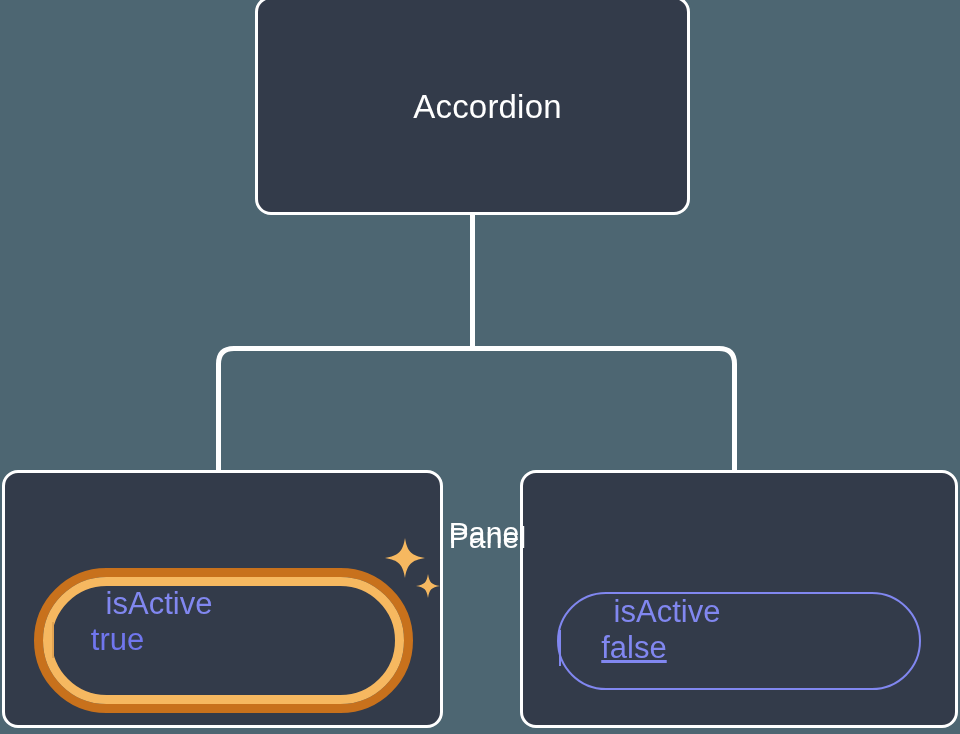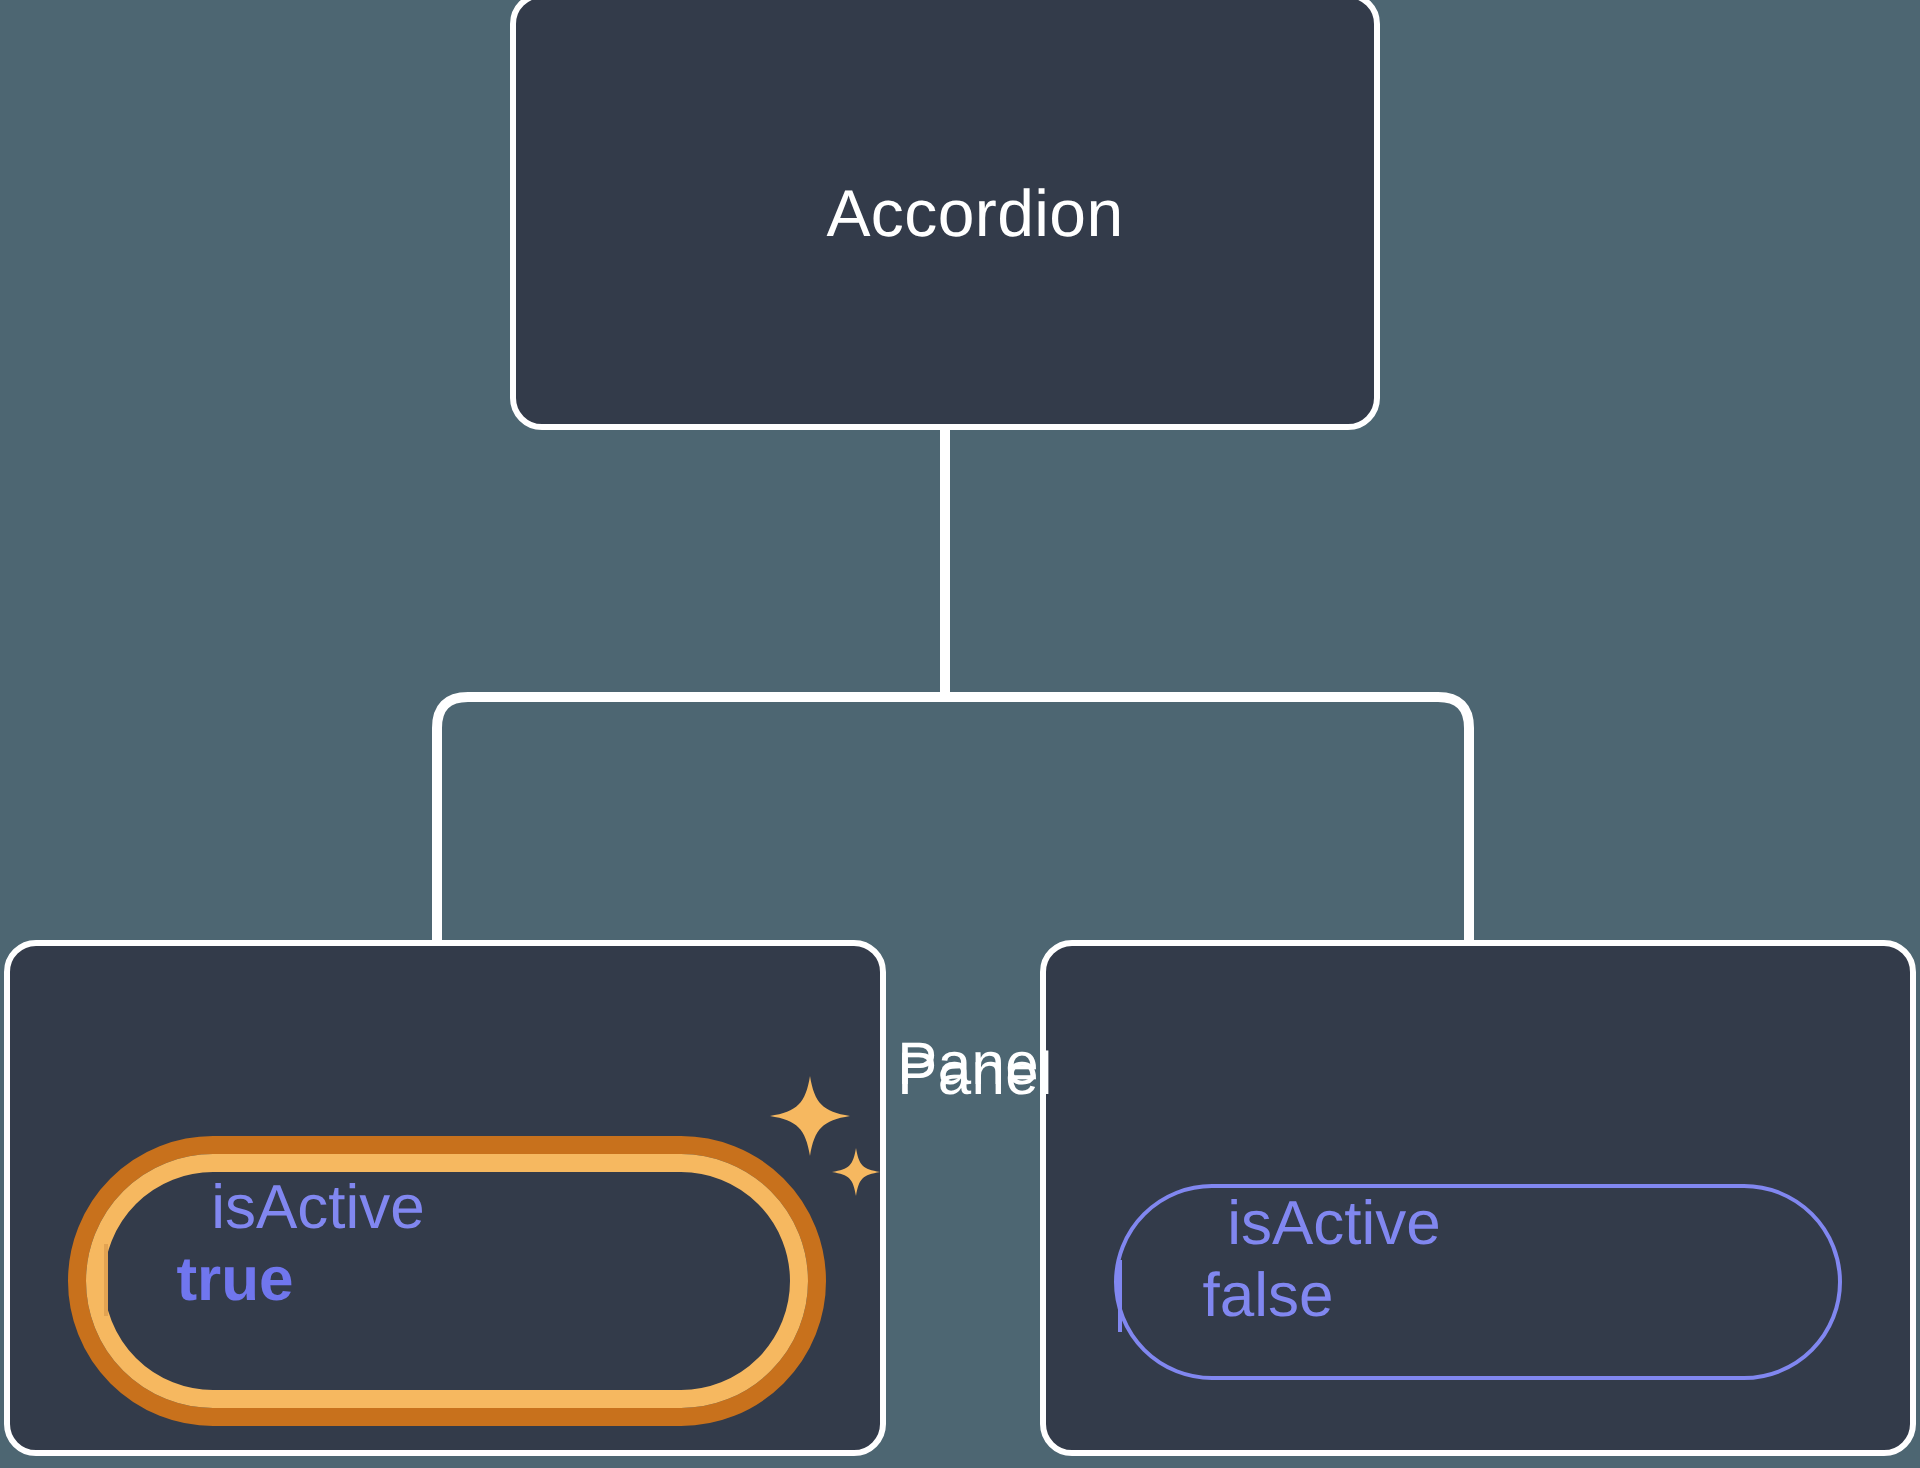--- a/index.html
+++ b/index.html
@@ -108,20 +108,21 @@
   }
   #pill-right .prop-cell {
     color: #8187f0;
     font-size: 31px;
     font-weight: 400;
   }
   #pill-right .cell-key   { width: 216px; }
   #pill-right .cell-value {
     width: 148px;
     border-left: 2px solid #8187f0;
+    text-decoration: underline;
   }
 
   
   #pill-left-wrap {
     position: absolute;
     left: 34px;
     top: 568px;
     width: 379px;
     height: 145px;
     box-sizing: border-box;
@@ -144,21 +145,21 @@
     font-size: 31px;
   }
   #pill-left .cell-key {
     width: 214px;
     color: #8187f0;
     font-weight: 400;
   }
   #pill-left .cell-value {
     width: 129px;
     color: #7076ee;
-    font-weight: 700;
+    font-weight: 400;
     border-left: 2px solid #e2a352;
   }
 
   
   #sparkles {
     position: absolute;
     left: 380px;
     top: 536px;
     width: 64px;
     height: 72px;

